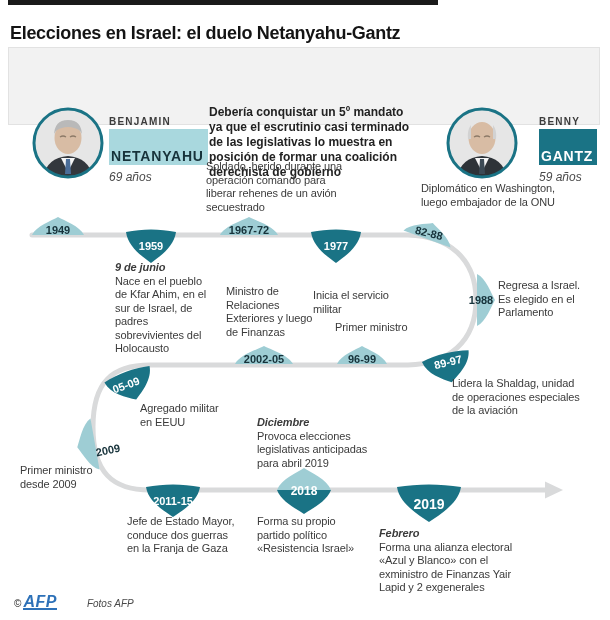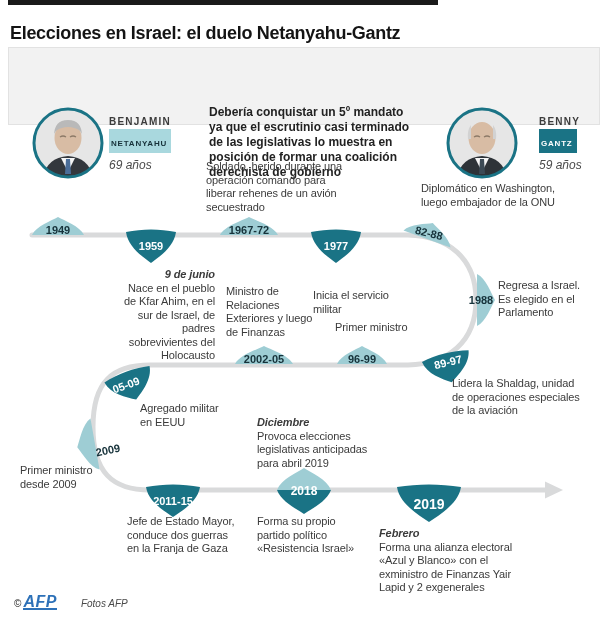--- a/index.html
+++ b/index.html
@@ -22,22 +22,22 @@
   .avatar.netanyahu{left:22px;top:58px;}
   .avatar.gantz{left:436px;top:58px;}
   .name-block{position:absolute;top:64px;}
   .name-block.netanyahu{left:100px;width:125px;}
   .name-block.gantz{left:530px;width:70px;}
   .first-name{
     font-variant:small-caps;font-weight:bold;font-size:14px;color:#3c3c3c;
     letter-spacing:1.2px;display:block;line-height:16px;text-transform:lowercase;
   }
   .last-name{
-    font-variant:small-caps;font-weight:bold;font-size:11px;letter-spacing:0.8px;
-    display:inline-block;line-height:19px;padding:4px 4px 1px 2px;margin-top:1px;
+    font-variant:small-caps;font-weight:bold;font-size:20px;letter-spacing:0.8px;
+    display:inline-block;line-height:19px;padding:16px 4px 1px 2px;margin-top:1px;
     text-transform:lowercase;
   }
   .last-name.hl-light{background:#a9d8de;color:#17323a;}
   .last-name.hl-dark{background:#1a7385;color:#ffffff;}
   .age{display:block;font-style:italic;font-size:12px;color:#4a4a4a;margin-top:5px;}
   .intro{
     position:absolute;left:200px;top:57px;width:208px;
     font-size:12px;line-height:15px;font-weight:bold;color:#222222;
   }
   #tl-svg{position:absolute;left:0;top:0;}
@@ -47,21 +47,21 @@
   }
   .tl-label .lead{font-weight:bold;font-style:italic;display:block;}
   .tl-label .tail{}
   .tl-year{font-weight:bold;font-family:"Liberation Sans",sans-serif;}
   .footer{position:absolute;left:14px;top:595px;display:flex;align-items:baseline;}
   .copyright{font-size:10px;color:#222;}
   .afp-logo{
     font-size:16px;font-weight:bold;font-style:italic;color:#2d71b8;
     letter-spacing:0.5px;margin-left:2px;border-bottom:2px solid #2d71b8;line-height:13px;
   }
-  .credit{font-size:10px;font-style:italic;color:#4a4a4a;margin-left:24px;}
+  .credit{font-size:10px;font-style:italic;color:#4a4a4a;margin-left:30px;}
 </style>
 </head>
 <body>
 
 <div class="topbar"></div>
 <h1 class="title">Elecciones en Israel: el duelo Netanyahu-Gantz</h1>
 
 <div class="header-panel">
   <div class="avatar netanyahu">
     <svg width="74" height="74" viewBox="0 0 74 74">
@@ -175,21 +175,21 @@
         <text transform="translate(304 491) rotate(0)" text-anchor="middle" dominant-baseline="central" fill="#ffffff" font-size="12" class="tl-year">2018</text>
       </g>
       <g>
         <path d="M -32 -3 C -10.666666666666666 -6.5 10.666666666666666 -6.5 32 -3 C 29.44 13.44 11.52 24.32 0 32 C -11.52 24.32 -29.44 13.44 -32 -3 Z" fill="#1a7385" transform="translate(429 490) rotate(0)"></path>
         <text transform="translate(429 504) rotate(0)" text-anchor="middle" dominant-baseline="central" fill="#ffffff" font-size="14" class="tl-year">2019</text>
       </g>
     </g>
 </svg>
 
 <div id="label-layer">
-    <div class="tl-label" style="left: 115px; top: 268px; width: 100px; text-align: right;"><span class="lead">9 de junio</span><span>Nace en el pueblo de Kfar Ahim, en el sur de Israel, de padres sobrevivientes del Holocausto</span></div>
+    <div class="tl-label" style="left: 115px; top: 261px; width: 100px;"><span class="lead">9 de junio</span><span>Nace en el pueblo de Kfar Ahim, en el sur de Israel, de padres sobrevivientes del Holocausto</span></div>
     <div class="tl-label" style="left: 206px; top: 160px; width: 140px;"><span>Soldado, herido durante una operación comando para liberar rehenes de un avión secuestrado</span></div>
     <div class="tl-label" style="left: 313px; top: 253px; width: 85px; margin-top: 36px;"><span>Inicia el servicio militar</span></div>
     <div class="tl-label" style="left: 421px; top: 182px; width: 150px;"><span>Diplomático en Washington, luego embajador de la ONU</span></div>
     <div class="tl-label" style="left: 498px; top: 279px; width: 95px;"><span>Regresa a Israel. Es elegido en el Parlamento</span></div>
     <div class="tl-label" style="left: 452px; top: 377px; width: 130px;"><span>Lidera la Shaldag, unidad de operaciones especiales de la aviación</span></div>
     <div class="tl-label" style="left: 335px; top: 321px; width: 120px;"><span>Primer ministro</span></div>
     <div class="tl-label" style="left: 226px; top: 285px; width: 100px;"><span>Ministro de Relaciones Exteriores y luego de Finanzas</span></div>
     <div class="tl-label" style="left: 140px; top: 402px; width: 90px;"><span>Agregado militar en EEUU</span></div>
     <div class="tl-label" style="left: 20px; top: 464px; width: 85px;"><span>Primer ministro desde 2009</span></div>
     <div class="tl-label" style="left: 127px; top: 515px; width: 115px;"><span>Jefe de Estado Mayor, conduce dos guerras en la Franja de Gaza</span></div>

